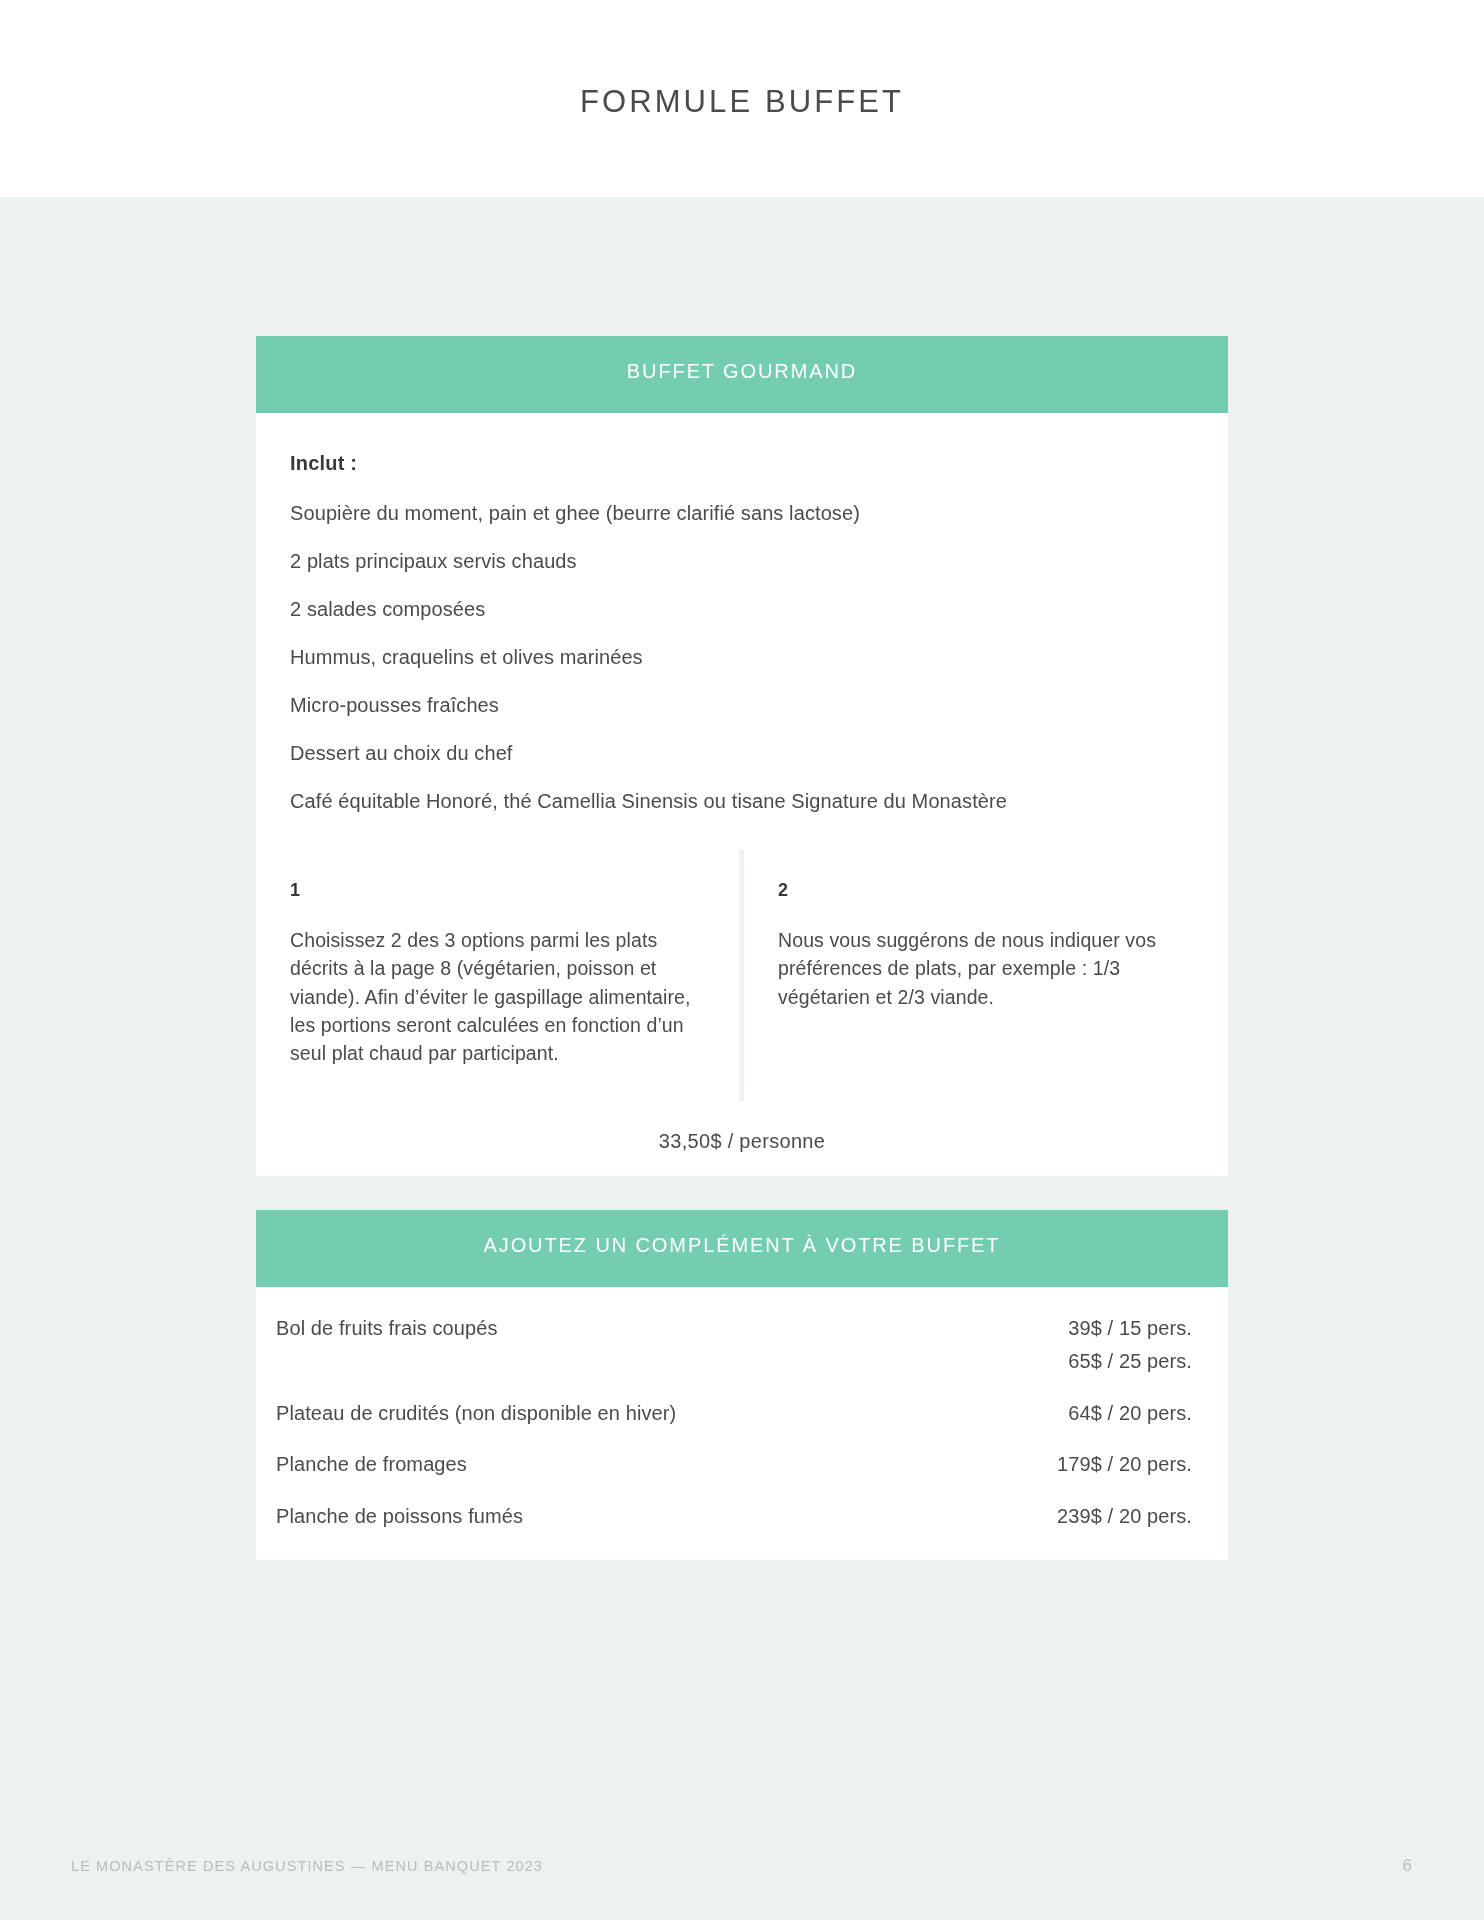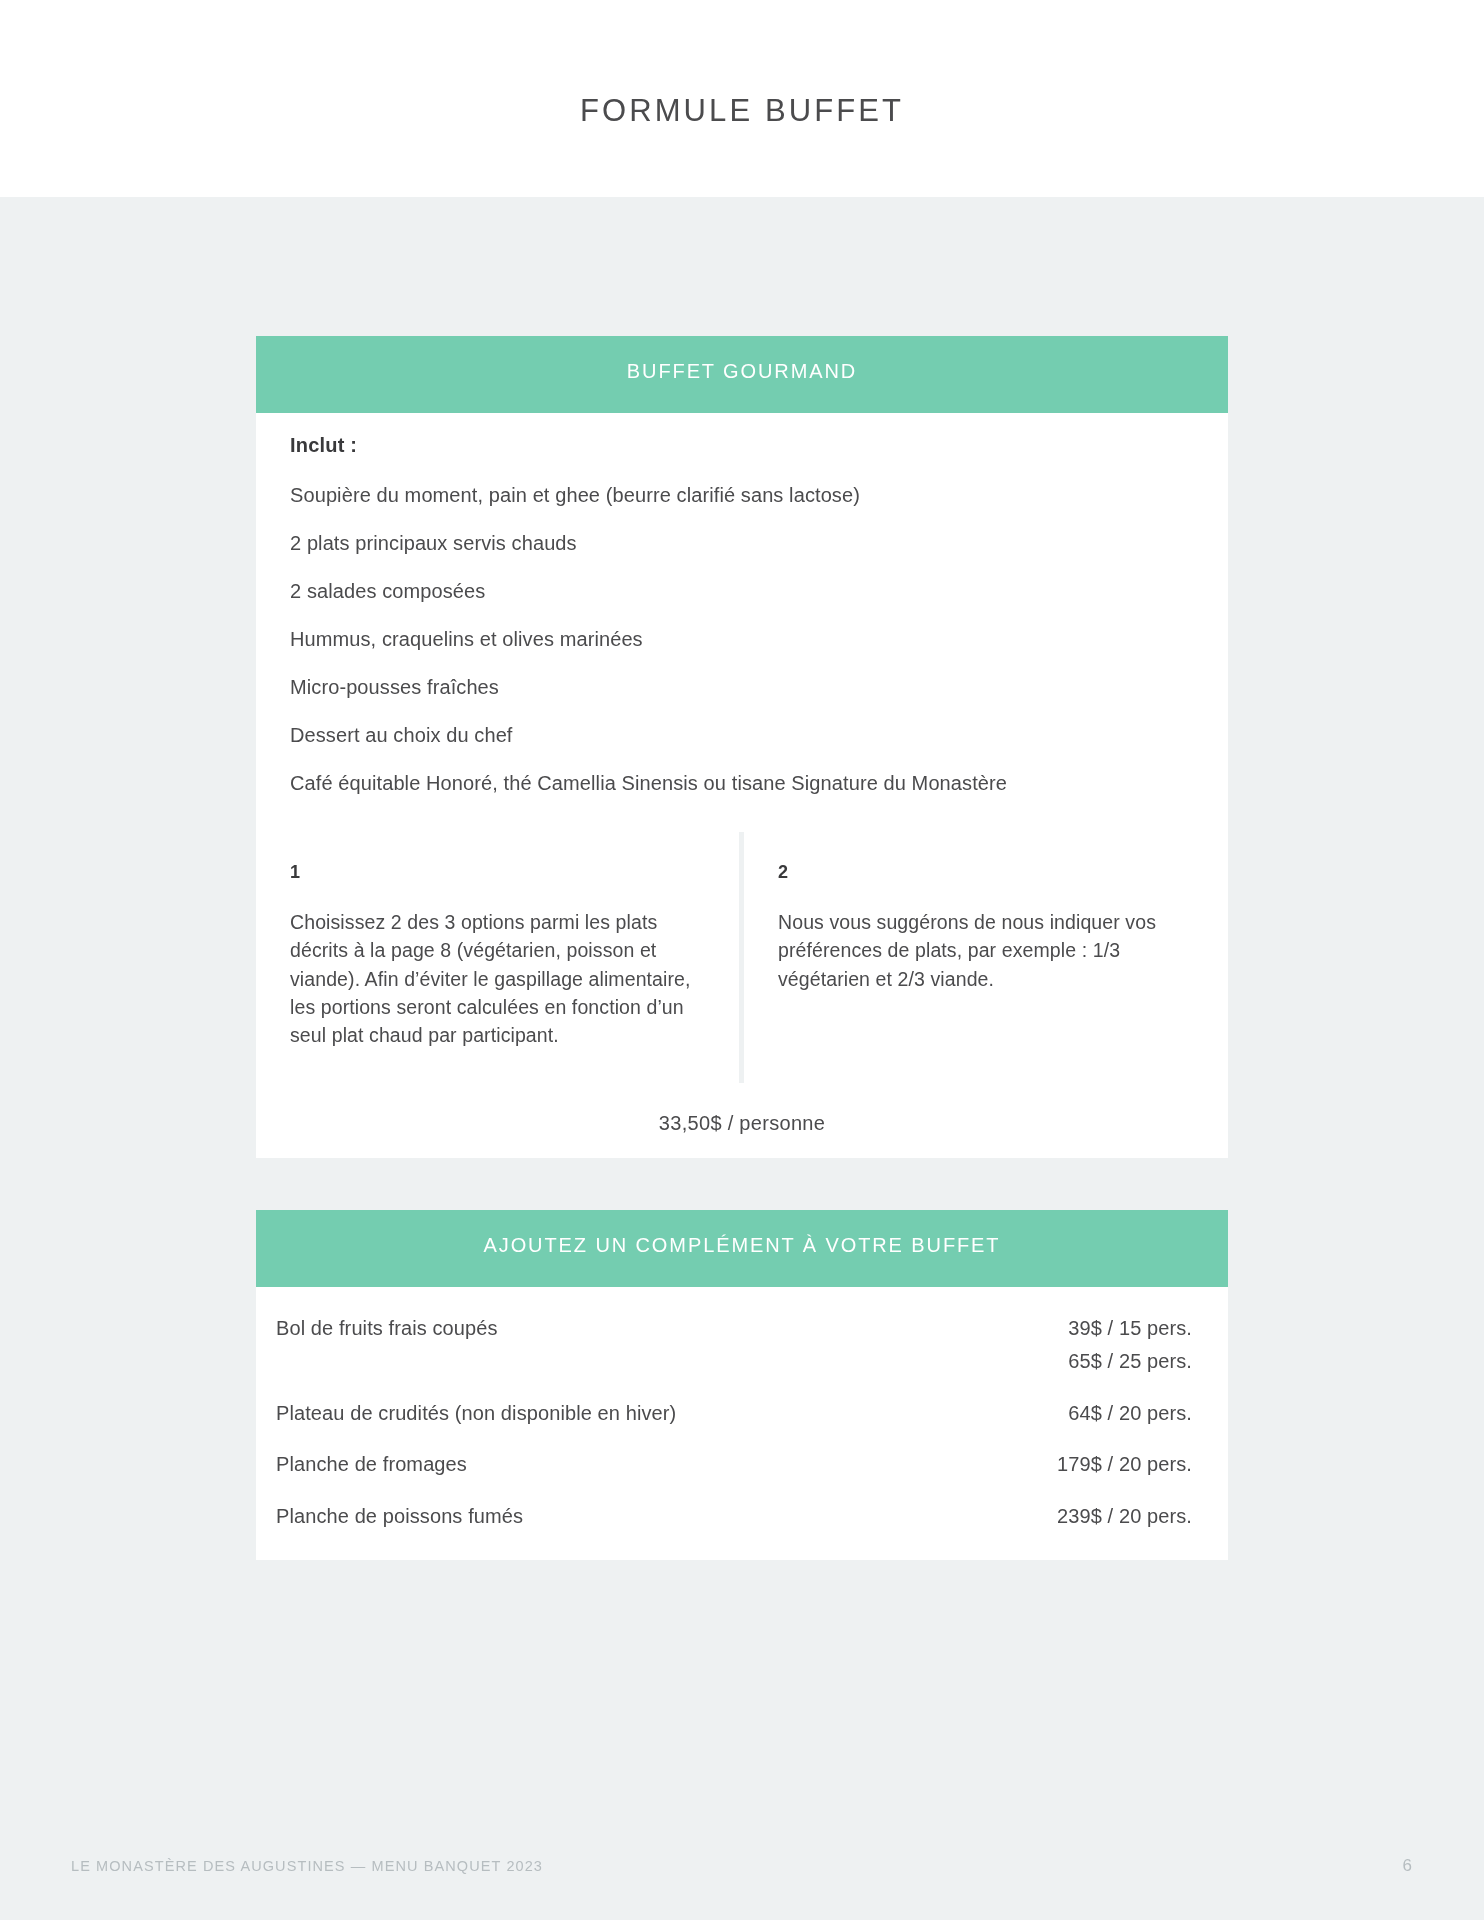--- a/index.html
+++ b/index.html
@@ -15,21 +15,21 @@
     background:#eef1f2;
     overflow:hidden;
   }
   
   .topband {
     position:absolute; top:0; left:0;
     width:1484px; height:197px;
     background:#ffffff;
   }
   .doc-title {
-    position:absolute; top:12px; left:0; width:1484px;
+    position:absolute; top:3px; left:0; width:1484px;
     text-align:center;
     line-height:197px;
     font-size:31px;
     letter-spacing:3.1px;
     color:#4b4b4d;
     font-weight:400;
   }
   
   .card {
     position:absolute;
@@ -44,21 +44,21 @@
     letter-spacing:1.9px;
     font-weight:500;
     height:77px;
     line-height:71px;
     white-space:nowrap;
   }
   
   #buffet-card { top:336px; }
   .incl-body {
     background:#ffffff;
-    padding:21px 34px 34px 34px;
+    padding:39px 34px 34px 34px;
   }
   .incl-lead {
     font-size:20px;
     color:#39393b;
     font-weight:700;
     margin-bottom:28px;
     letter-spacing:.2px;
   }
   .incl-list { list-style:none; }
   .incl-list li {

